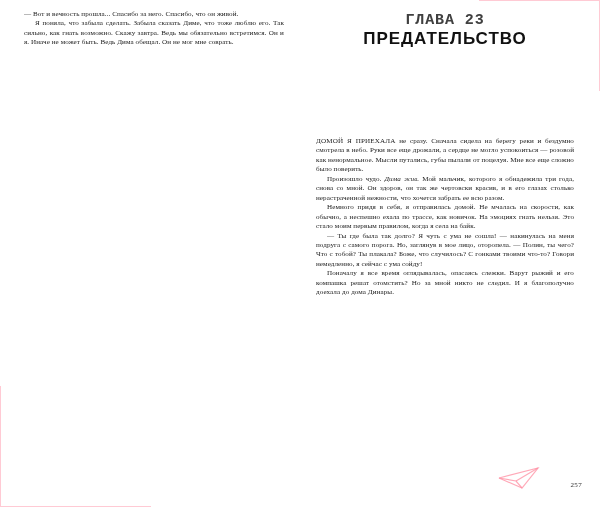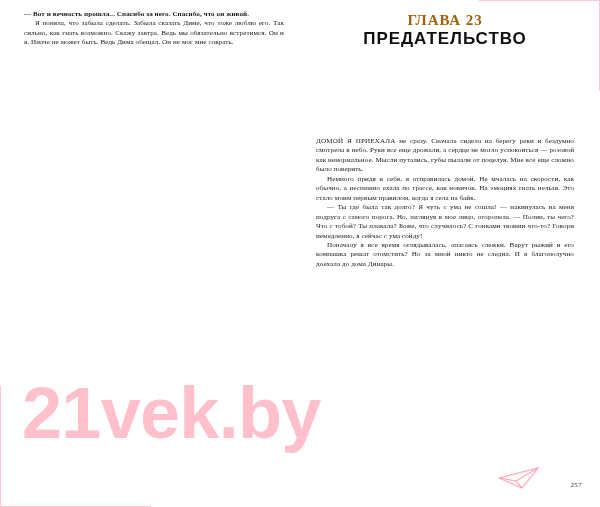--- a/index.html
+++ b/index.html
@@ -45,39 +45,38 @@
     text-align: justify;
     text-indent: 11px;
     margin: 0;
     hyphens: auto;
     -webkit-hyphens: auto;
     letter-spacing: 0.01em;
   }
 
   .body-text.first {
     text-indent: 0;
-    font-weight: bold;
   }
 
   .body-text + .body-text {
     margin-top: 0;
   }
 
   .chapter-head {
     text-align: center;
     margin: 0 0 0 0;
     padding-top: 2px;
   }
 
   .chapter-num {
-    font-family: Liberation Serif, serif;
+    font-family: Liberation Mono, monospace;
     font-weight: bold;
     font-size: 15px;
     letter-spacing: 0.06em;
-    color: #a16207;
+    color: #404040;
     display: block;
     line-height: 17px;
   }
 
   .chapter-title {
     font-family: "Liberation Sans", sans-serif;
     font-weight: bold;
     font-size: 17px;
     letter-spacing: 0.055em;
     color: #111;
@@ -185,33 +184,33 @@
 
   <div class="col col-right">
     <div class="chapter-head">
       <span class="chapter-num">ГЛАВА 23</span>
       <span class="chapter-title">ПРЕДАТЕЛЬСТВО</span>
     </div>
 
     <div class="chapter-body">
       <p class="body-text dropcap-par"><span class="smallcaps">ДОМОЙ Я ПРИЕХАЛА</span><span> не сразу. Сначала сидела на берегу реки и бездумно смотрела в небо. Руки все еще дрожали, а сердце не могло успокоиться — розовой как ненормальное. Мысли путались, губы пылали от поцелуя. Мне все еще сложно было поверить.</span></p>
 
+      <p class="body-text"><span>Произошло чудо. </span><em class="ital">Дима жив.</em><span> Мой мальчик, которого я обнадежила три года, снова со мной. Он здоров, он так же чертовски красив, и в его глазах столько нерастраченной нежности, что хочется забрать ее всю разом.</span></p>
 
       <p class="body-text">Немного придя в себя, я отправилась домой. Не мчалась на скорости, как обычно, а неспешно ехала по трассе, как новичок. На эмоциях гнать нельзя. Это стало моим первым правилом, когда я села на байк.</p>
       <p class="body-text">— Ты где была так долго? Я чуть с ума не сошла! — накинулась на меня подруга с самого порога. Но, заглянув в мое лицо, оторопела. — Полин, ты чего? Что с тобой? Ты плакала? Боже, что случилось? С гонками твоими что-то? Говори немедленно, я сейчас с ума сойду!</p>
       <p class="body-text">Поначалу я все время оглядывалась, опасаясь слежки. Варут рыжий и его компашка решат отомстить? Но за мной никто не следил. И я благополучно доехала до дома Динары.</p>
     </div>
 
     <div class="page-number">257</div>
   </div>
 
 </div>
 
 <div class="watermark">
   <div class="corner-tr"></div>
   <div class="corner-bl"></div>
-  <div class="wm-text"><span>21vek</span><span class="wm-dot">.by</span></div>
   <svg class="wm-mark" viewBox="0 0 42 24">
     <polygon points="1,12 40,2 24,22 18,15" fill="none" stroke="rgba(255,140,160,0.75)" stroke-width="1.2"></polygon>
     <polyline points="1,12 24,22" fill="none" stroke="rgba(255,140,160,0.75)" stroke-width="1.2"></polyline>
     <polyline points="18,15 40,2" fill="none" stroke="rgba(255,140,160,0.75)" stroke-width="1.2"></polyline>
   </svg>
 </div>
 
 </body></html>

